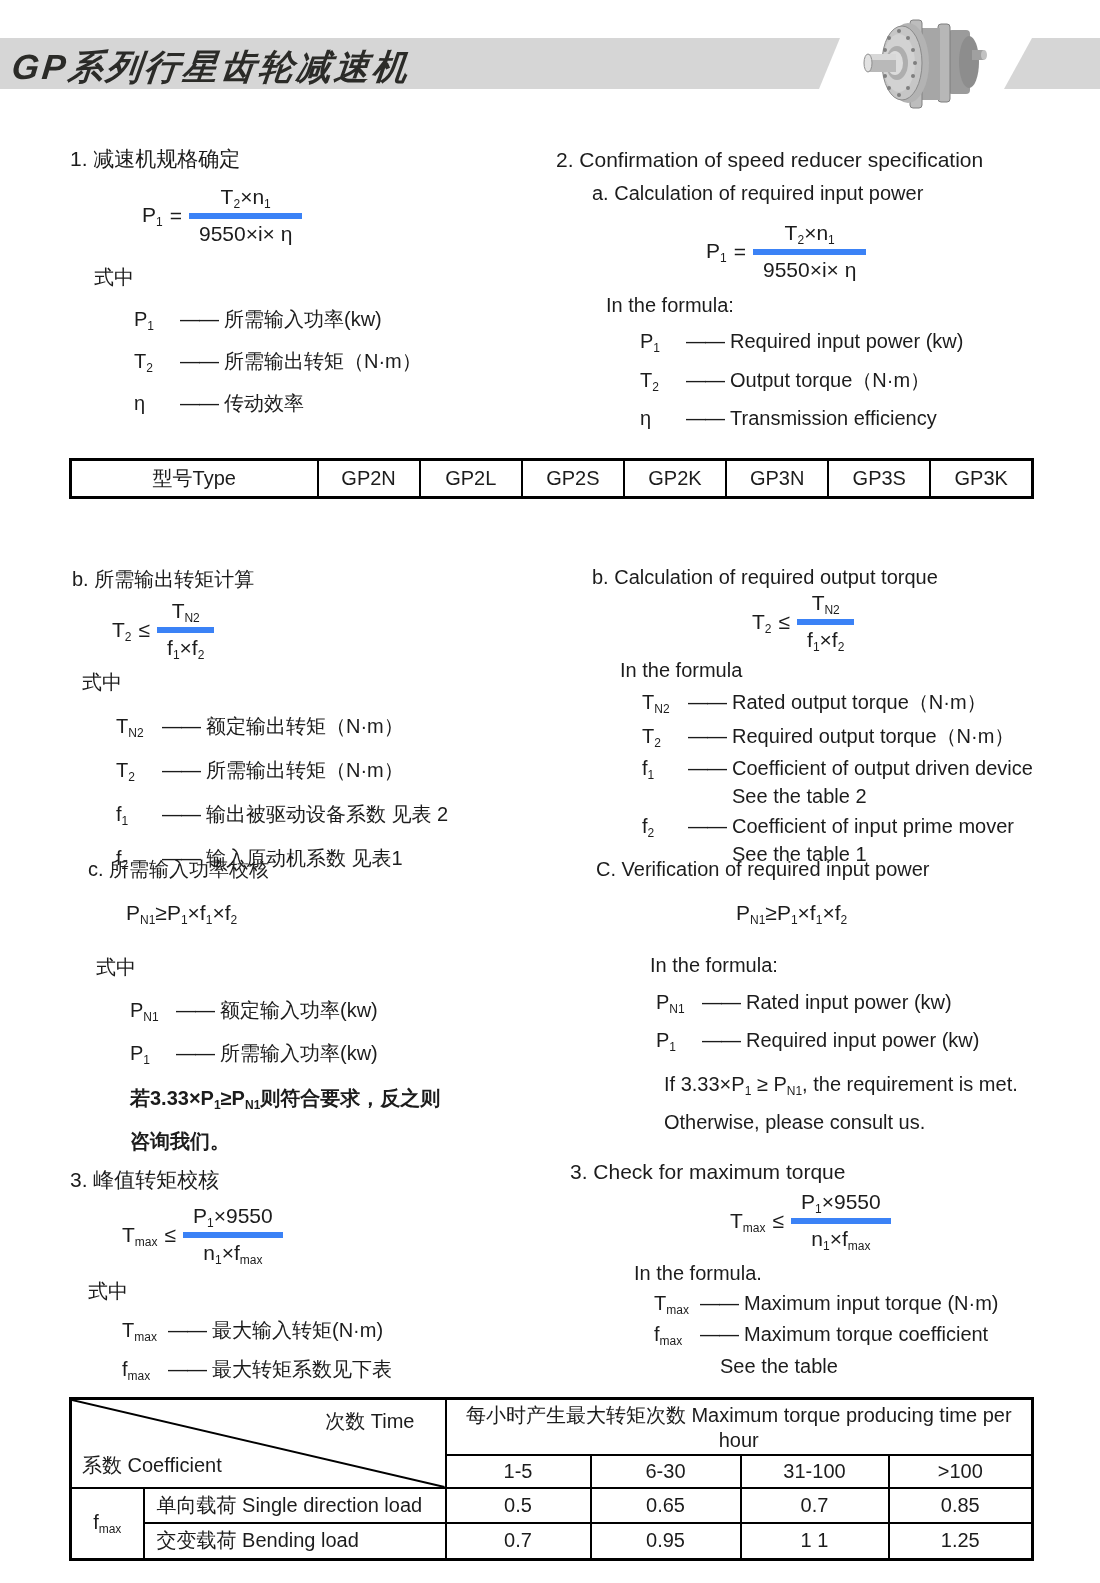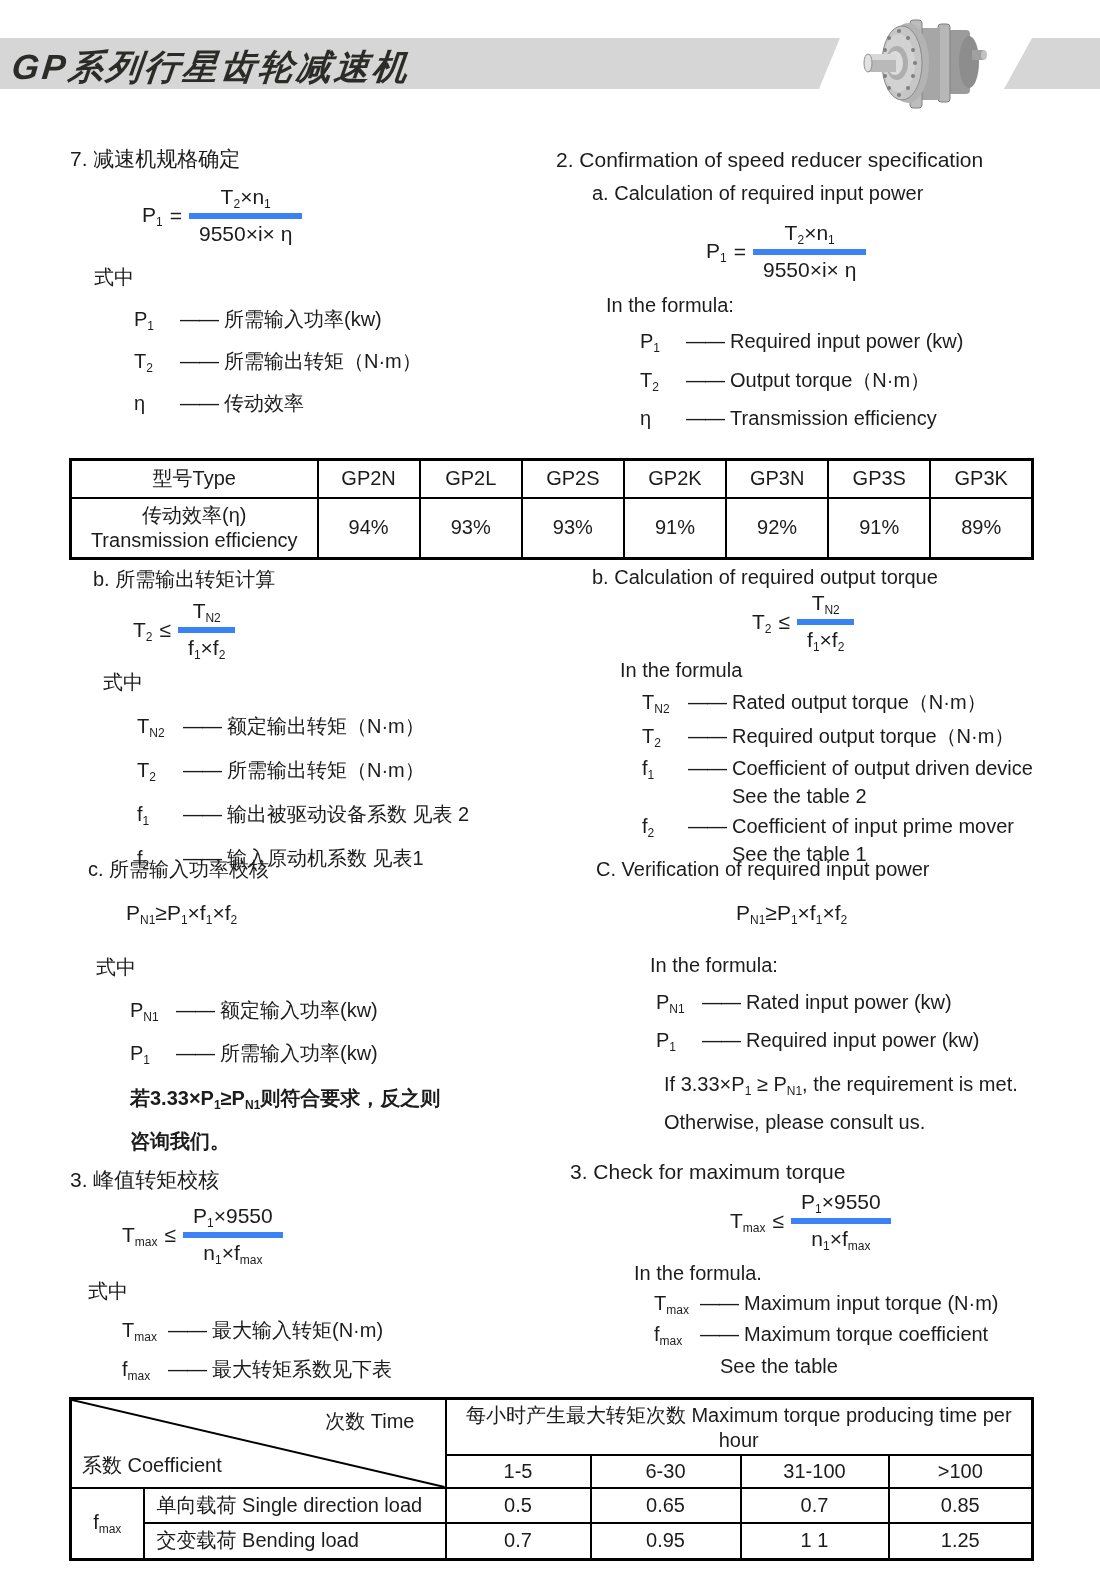--- a/index.html
+++ b/index.html
@@ -155,21 +155,21 @@
     <circle cx="33" cy="34" r="2" fill="#7f7f7f"></circle>
       <circle cx="37" cy="22" r="2" fill="#7f7f7f"></circle>
     <ellipse cx="45" cy="47" rx="11" ry="17" fill="#aeaeae"></ellipse>
     <ellipse cx="43" cy="47" rx="8" ry="12" fill="#dcdcdc"></ellipse>
     <rect x="16" y="38" width="28" height="18" fill="#b9b9b9"></rect>
     <rect x="16" y="38" width="28" height="6" fill="#d8d8d8"></rect>
     <ellipse cx="16" cy="47" rx="4" ry="9" fill="#e2e2e2" stroke="#909090" stroke-width="1"></ellipse>
   </svg>
 
   <div class="sec" id="zh-s2" style="left:70px; top:145px; width:480px;">
-    <div class="sec-heading">7. 减速机规格确定</div>
+    <div class="sec-heading">1. 减速机规格确定</div>
     <div class="formula">
         <span>P<sub>1</sub></span>
         <span class="frel">=</span>
         <span class="frac">
           <span class="num">T<sub>2</sub>×n<sub>1</sub></span>
           <span class="den">9550×i× η</span>
         </span>
       </div>
     <div class="in-formula">式中</div>
     <div class="deflist">
@@ -238,38 +238,25 @@
           <tr class="hrow">
         <td>型号Type</td>
         <td>GP2N</td>
         <td>GP2L</td>
         <td>GP2S</td>
         <td>GP2K</td>
         <td>GP3N</td>
         <td>GP3S</td>
         <td>GP3K</td>
       </tr>
-      <tr class="drow">
-        <td class="row-label">
-          <div>传动效率(η)</div>
-          <div>Transmission efficiency</div>
-        </td>
-        <td>94%</td>
-        <td>93%</td>
-        <td>93%</td>
-        <td>91%</td>
-        <td>92%</td>
-        <td>91%</td>
-        <td>89%</td>
-      </tr>
     </tbody>
       </table>
   </div>
 
-  <div class="sec" id="zh-b" style="left:93px; top:566px; width:470px;">
+  <div class="sec" id="zh-b" style="left:72px; top:566px; width:470px;">
     <div class="sub-heading">b. 所需输出转矩计算</div>
     <div class="formula">
         <span>T<sub>2</sub></span>
         <span class="frel">≤</span>
         <span class="frac">
           <span class="num">T<sub>N2</sub></span>
           <span class="den">f<sub>1</sub>×f<sub>2</sub></span>
         </span>
       </div>
     <div class="in-formula">式中</div>

